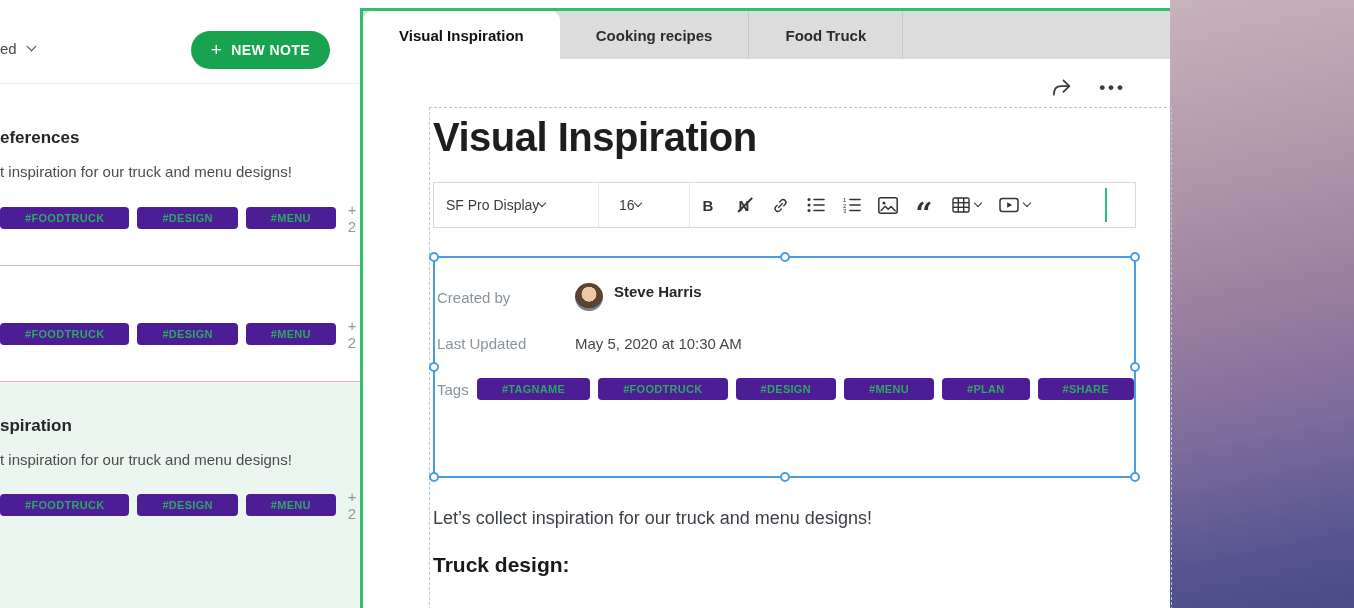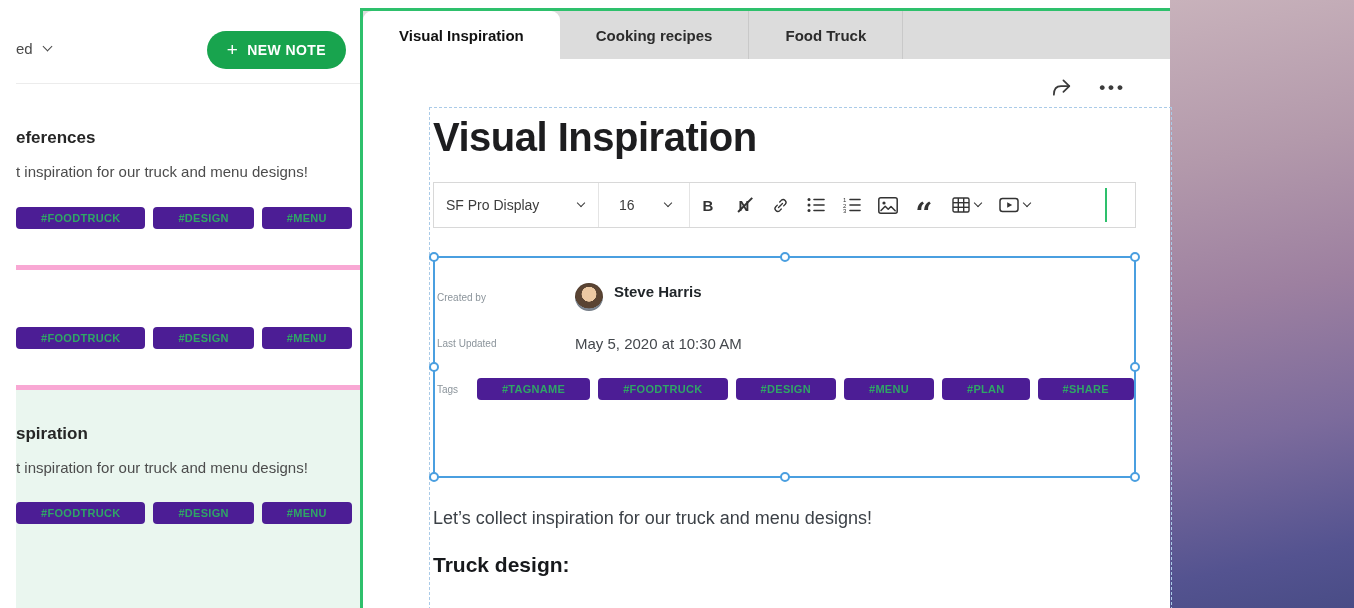--- a/index.html
+++ b/index.html
@@ -6,36 +6,36 @@
   html,body { background:#fff; }
   body { font-family:"Liberation Sans", sans-serif; color:#222; }
 
   .app { position:relative; width:1354px; height:608px; background:#fff; overflow:hidden; }
 
   
   .wallpaper { position:absolute; top:0; right:0; width:184px; height:608px;
     background:linear-gradient(168deg,#c8b2bb 0%, #b399ab 26%, #9d80a0 48%, #7c6b9c 70%, #545390 90%, #494c86 100%); }
 
   
-  .sidebar { position:absolute; left:16px; top:0; width:360px; height:608px; background:#fff; }
+  .sidebar { position:absolute; left:0; top:0; width:360px; height:608px; background:#fff; }
   .sidebar-top { position:relative; height:84px; border-bottom:1px solid #ececec; }
   .sort { position:absolute; left:0; top:40px; display:flex; align-items:center; gap:11px;
     font-size:15px; color:#4a4a4a; cursor:pointer; }
   .chev { display:inline-block; width:7px; height:7px; border-right:1.7px solid currentColor;
     border-bottom:1.7px solid currentColor; transform:rotate(45deg); margin-top:-4px; }
   .chev-sm { width:6px; height:6px; }
   .new-note-btn { position:absolute; right:30px; top:31px; height:38px; display:flex; align-items:center;
     gap:9px; padding:0 20px; background:#18A44E; color:#fff; border:none; border-radius:20px;
     font-family:inherit; font-size:14px; font-weight:700; letter-spacing:.4px; cursor:pointer; }
   .plus { font-size:19px; font-weight:400; line-height:1; margin-top:-2px; }
 
   .notes { display:flex; flex-direction:column; height:calc(100% - 84px); }
   .note { padding:34px 24px 30px 0; cursor:pointer; }
   .note.n1 { padding-top:44px; }
-  .note.n1, .note.n2 { border-bottom:5px solid #f9a8d4; }
+  .note.n1, .note.n2 { border-bottom:1px solid #f9a8d4; }
   .note.selected { background:#EAF6EF; flex:1; }
   .note-title { font-size:17px; font-weight:700; color:#262626; }
   .note-excerpt { margin-top:13px; font-size:15px; color:#4c4c4c; line-height:1.5; }
   .note-tags { margin-top:17px; display:flex; align-items:center; gap:8px; }
   .chip { display:inline-block; background:#4c1d95; color:#2FA566; font-size:11px; font-weight:700;
     letter-spacing:.3px; padding:5px 25px; border-radius:4px; cursor:pointer;text-align:right; }
   .more { color:#979797; font-size:15px; margin-left:4px; cursor:pointer; }
 
   
   .main { position:absolute; left:360px; top:0; width:810px; height:608px; }
@@ -54,21 +54,21 @@
   .icon-btn { background:none; border:none; color:#3a3a3a; cursor:pointer; display:flex; align-items:center; font-family:inherit; }
   .ellipsis span { font-size:17px; font-weight:700; letter-spacing:3px; color:#3c3c3c; }
 
   .doc { position:absolute; left:66px; top:48px; right:-2px; bottom:-2px;
     border:1px dashed #AACBE8; padding:6px 0 0 3px; }
   .doc-title { font-size:40px; font-weight:600; letter-spacing:-.5px; color:#1d1d1f; line-height:1.15; cursor:text; }
 
   
   .toolbar { margin-top:22px; width:703px; height:46px; border:1px solid #d8d8d8;
     display:flex; align-items:center; position:relative; color:#333; }
-  .tb-select { display:flex; align-items:center; justify-content:space-between;
+  .tb-select { display:flex; align-items:center; 
     height:100%; font-size:14px; color:#3c3c3c; cursor:pointer; }
   .tb-font { width:164px; padding:0 14px 0 12px; }
   .tb-size { width:90px; padding:0 18px 0 20px; }
   .tb-sep { width:1px; align-self:stretch; background:#e4e4e4; }
   .tb-btn { background:none; border:none; width:36px; height:44px; display:flex; align-items:center;
     justify-content:center; color:#333; cursor:pointer; font-family:inherit; }
   .tb-with-chev { width:48px; gap:5px; }
   .tb-bold { font-size:15px; font-weight:800; }
   .tb-noformat { position:relative; font-size:15px; font-weight:600; display:inline-block; }
   .tb-noformat .nf-slash { position:absolute; left:-4px; top:7px; width:20px; height:1.6px;
@@ -79,21 +79,21 @@
 
   
   .meta-box { margin-top:28px; width:703px; height:222px; border:2px solid #4A9FE0;
     position:relative; padding:16px 0 0 2px; cursor:default; }
   .handle { position:absolute; width:10px; height:10px; border-radius:50%; background:#fff;
     border:2px solid #4A9FE0; cursor:grab; }
   .h-tl{left:-6px;top:-6px} .h-tc{left:calc(50% - 5px);top:-6px} .h-tr{right:-6px;top:-6px}
   .h-ml{left:-6px;top:calc(50% - 5px)} .h-mr{right:-6px;top:calc(50% - 5px)}
   .h-bl{left:-6px;bottom:-6px} .h-bc{left:calc(50% - 5px);bottom:-6px} .h-br{right:-6px;bottom:-6px}
   .meta-row { display:flex; align-items:center; height:46px; }
-  .meta-label { width:138px; font-size:10px; color:#8B949B; }
+  .meta-label { width:138px; font-size:15px; color:#8B949B; }
   .meta-value { display:flex; align-items:flex-start; gap:11px; font-size:15px; color:#24292e; }
   .person-name { font-weight:700; color:#1f2428; }
   .avatar { width:28px; height:28px; border-radius:50%; box-shadow:inset 0 0 0 1px rgba(0,0,0,.08); }
   .avatar.steve { background:radial-gradient(circle at 50% 40%, #ecc9a3 0 33%, #5a4433 35% 64%, #7d8691 66% 100%); }
   .avatar.julia { background:radial-gradient(circle at 50% 42%, #f6d9b4 0 33%, #caa06b 35% 58%, #e8b7c0 60% 100%); }
   .date-value { color:#44484d; }
   .meta-tags { display:flex; align-items:center; gap:8px; }
 
   .doc-paragraph { margin-top:30px; font-size:18px; color:#3c4147; cursor:text; }
   .doc-heading { margin-top:24px; font-size:21px; font-weight:700; color:#17191c; cursor:text; }

